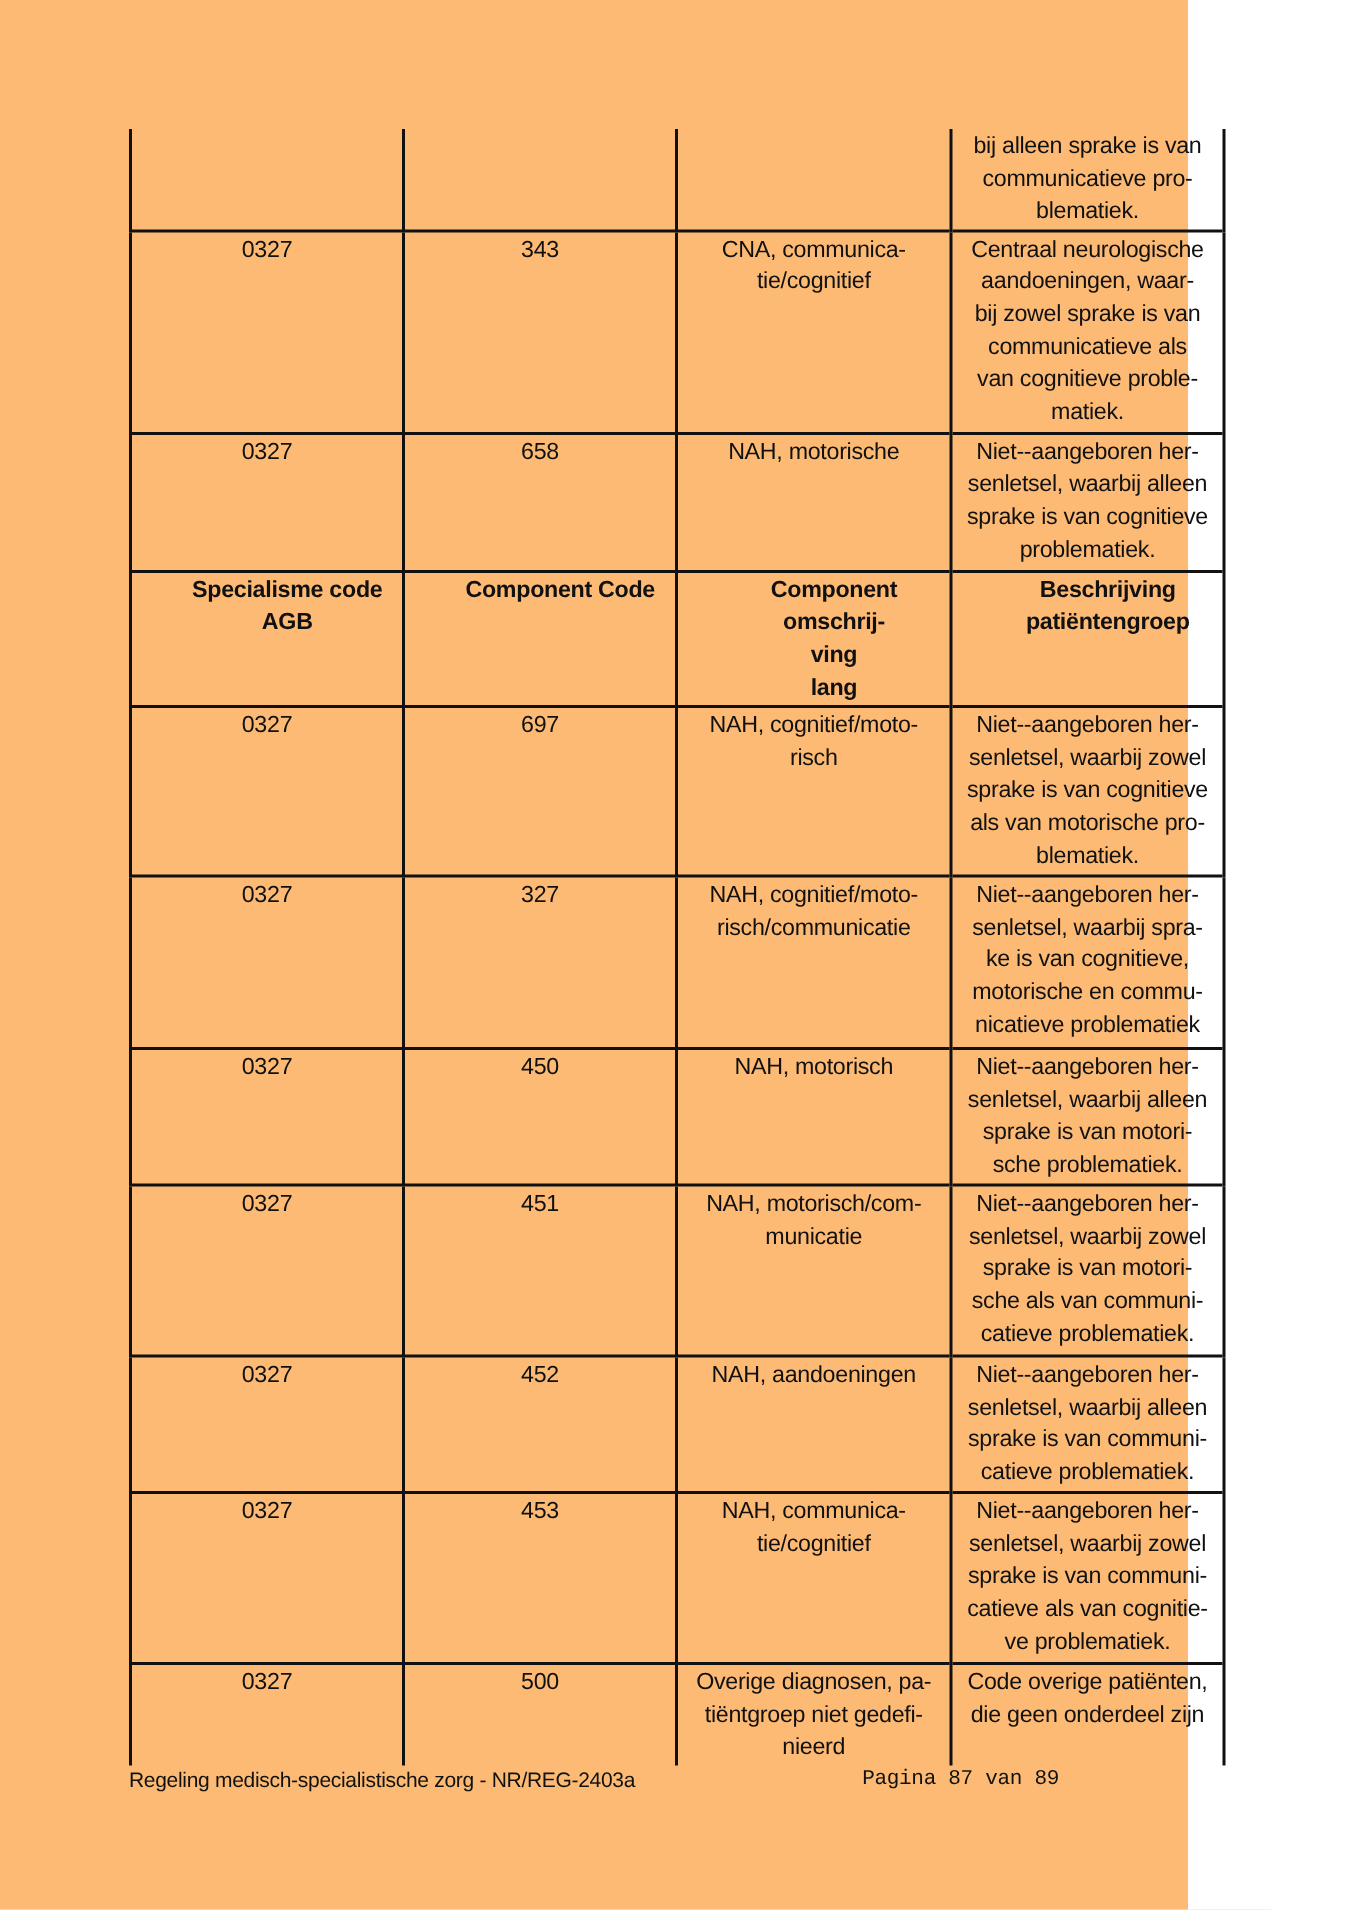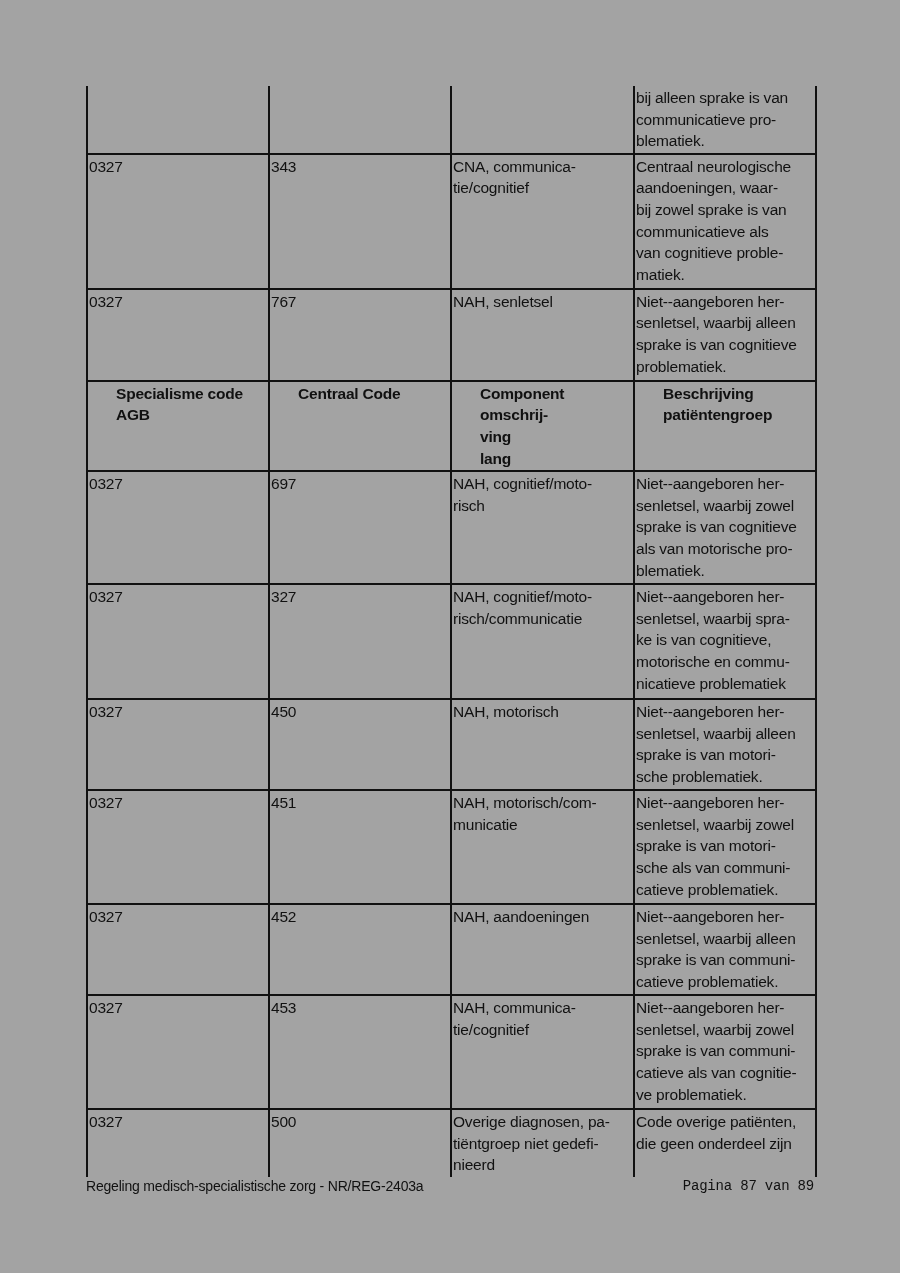--- a/index.html
+++ b/index.html
@@ -1,18 +1,18 @@
 <!DOCTYPE html>
 <html><head>
 <meta charset="utf-8">
 <style>
   html, body { margin: 0; padding: 0; background: #ffffff; }
   body { width: 900px; height: 1273px; position: relative; overflow: hidden;
          font-family: "Liberation Sans", "DejaVu Sans", sans-serif; color: #111; }
-  .page { position: absolute; left: 0; top: 0; width: 900px; height: 1273px; background: #a3a3a3; }
+  .page { position: absolute; left: 0; top: 0; width: 792px; height: 1273px; background: #fdba74; text-align: center; }
   table.spec {
     position: absolute; left: 86px; top: 86px;
     border-collapse: collapse; table-layout: fixed;
     width: 729px;
     font-size: 15.5px; line-height: 21.6px;
   }
   table.spec col.c1 { width: 182px; }
   table.spec col.c2 { width: 182px; }
   table.spec col.c3 { width: 183px; }
   table.spec col.c4 { width: 182px; }
@@ -55,30 +55,30 @@
 tie/cognitief</td>
           <td>Centraal neurologische
 aandoeningen, waar-
 bij zowel sprake is van
 communicatieve als
 van cognitieve proble-
 matiek.</td>
         </tr>
         <tr style="height: 92px;">
           <td>0327</td>
-          <td>767</td>
-          <td>NAH, senletsel</td>
+          <td>658</td>
+          <td>NAH, motorische</td>
           <td>Niet--aangeboren her-
 senletsel, waarbij alleen
 sprake is van cognitieve
 problematiek.</td>
         </tr>
         <tr class="hdr" style="height: 69px;">
           <td>Specialisme code AGB</td>
-          <td>Centraal Code</td>
+          <td>Component Code</td>
           <td>Component omschrij-
 ving
 lang</td>
           <td>Beschrijving
 patiëntengroep</td>
         </tr>
         <tr style="height: 113px;">
           <td>0327</td>
           <td>697</td>
           <td>NAH, cognitief/moto-

